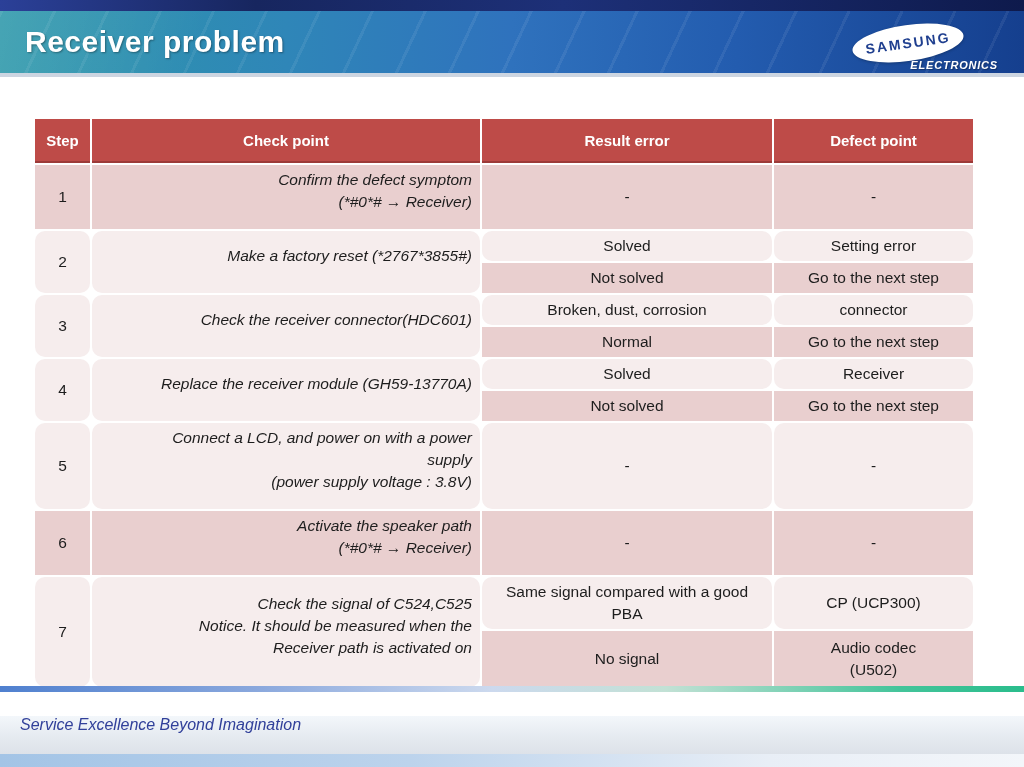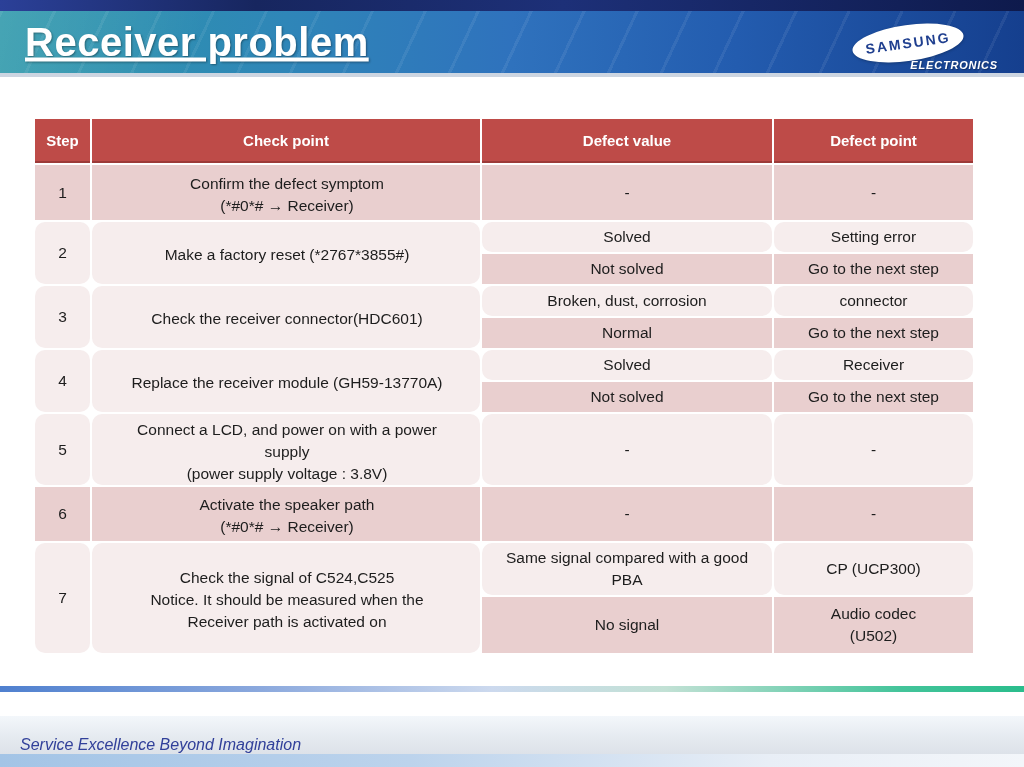--- a/index.html
+++ b/index.html
@@ -28,25 +28,24 @@
     background:
       linear-gradient(105deg, rgba(255,255,255,0.12) 0%, rgba(255,255,255,0) 20%),
       repeating-linear-gradient(115deg, rgba(255,255,255,0.07) 0 3px, rgba(255,255,255,0) 3px 48px);
     pointer-events: none;
   }
   .slide-title {
     position: absolute;
     left: 25px; top: 50%;
     transform: translateY(-50%);
     color: #ffffff;
-    font-size: 40px;
+    font-size: 30px;
     font-weight: bold;
     letter-spacing: 0.5px;
     text-shadow: 1px 1px 2px rgba(0,0,0,0.35);
-    text-decoration: underline;
   }
   .logo {
     position: absolute;
     right: 26px; top: 6px;
     width: 150px; height: 58px;
   }
   .logo-ellipse {
     position: absolute;
     left: 4px; top: 8px;
     width: 112px; height: 36px;
@@ -91,24 +90,25 @@
   }
   .fault-table td {
     font-size: 15.5px;
     color: #1d1d1d;
     vertical-align: middle;
   }
   td.a { background: #e9cfcf; }
   td.b { background: #f6eded; border-radius: 10px; }
   td.step-col { text-align: center; }
   td.check-col {
-    text-align: center;
-    padding: 4px 8px 0 10px;
+    text-align: right;
+    padding: 4px 8px 16px 10px;
     white-space: pre-line;
     line-height: 1.42;
+    font-style: italic;
   }
   td.result-col, td.defect-col {
     text-align: center;
     white-space: pre-line;
     line-height: 1.4;
     padding: 2px 12px;
   }
   tr.h44 { height: 44px; padding-left: 36px; }
   tr.h55 { height: 55px; }
   tr.h30 { height: 30px; }
@@ -120,21 +120,21 @@
   
   .footer { position: absolute; left: 0; right: 0; bottom: 0; }
   .footer-line {
     height: 6px;
     background: linear-gradient(90deg, #4f80cf 0%, #8aa8dd 25%, #ccd9ee 48%, #c2e1d5 65%, #43c49a 88%, #2abd8c 100%);
   }
   .footer-bar {
     height: 38px;
     background: linear-gradient(180deg, #f3f7fb 0%, #e4e9ef 60%, #dde2e9 100%);
     display: flex;
-    align-items: flex-end;
+    align-items: flex-start;
     justify-content: space-between;
     padding: 0 38px 0 20px;
     margin-top: 24px;
   }
   .footer-text {
     font-style: italic;
     color: #31409a;
     font-size: 16px;
   }
   .bottom-strip {
@@ -161,21 +161,21 @@
   <colgroup>
     <col style="width:55px">
     <col style="width:388px">
     <col style="width:290px">
     <col style="width:199px">
   </colgroup>
   <thead>
     <tr class="h44">
       <th>Step</th>
       <th>Check point</th>
-      <th>Defect value</th>
+      <th>Result error</th>
       <th>Defect point</th>
     </tr>
   </thead>
   <tbody>
     <tr class="h55">
       <td class="a step-col">1</td>
       <td class="a check-col">Confirm the defect symptom
 (*#0*# → Receiver)</td>
       <td class="a result-col">-</td>
       <td class="a defect-col">-</td>

